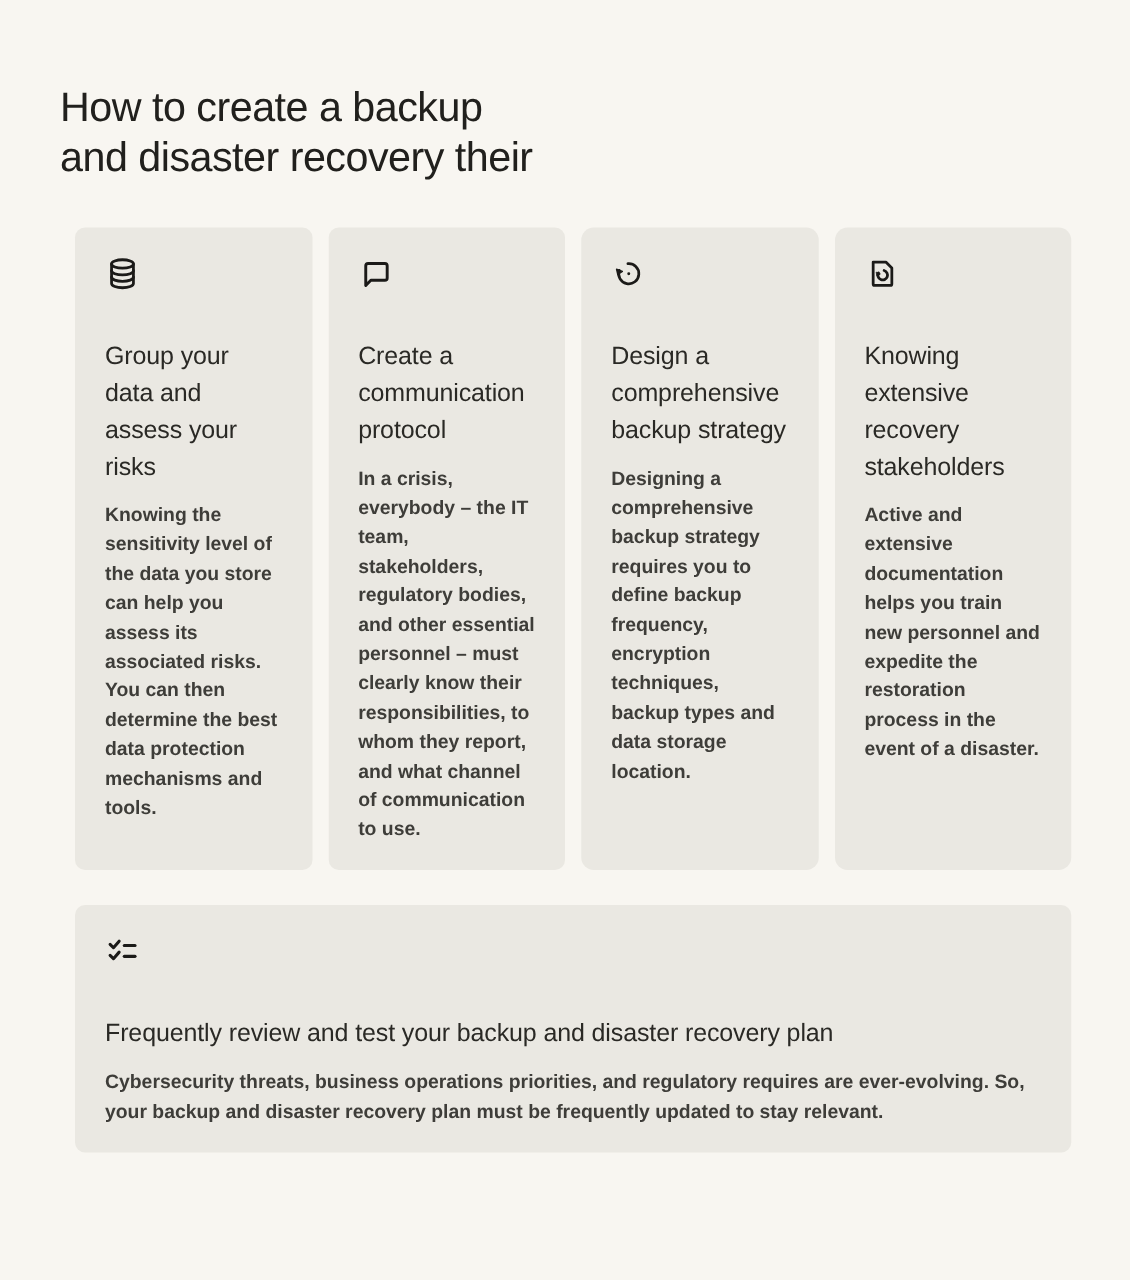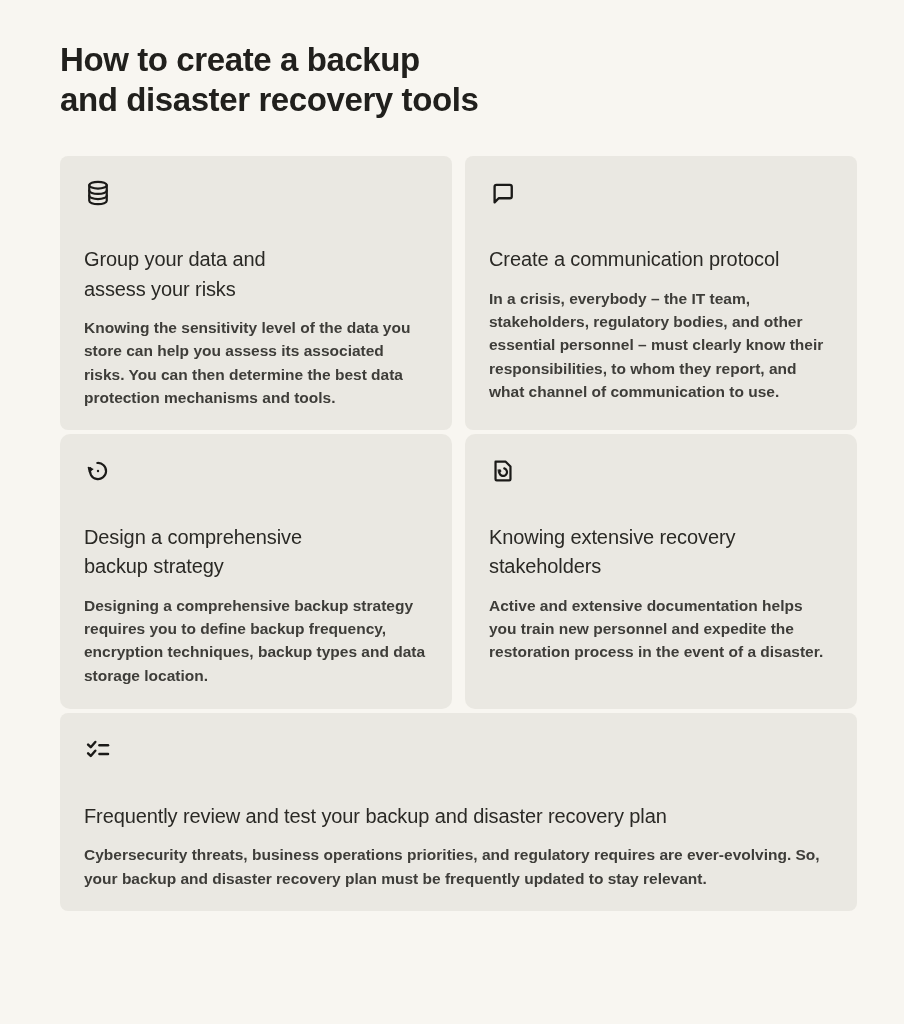--- a/index.html
+++ b/index.html
@@ -9,34 +9,34 @@
     height: 1024px;
     background: #f8f6f1;
     font-family: "Liberation Sans", sans-serif;
     overflow: hidden;
     box-sizing: border-box;
   }
   .content {
     padding: 0 47px 0 48px;
   }
   .page-title {
-    margin: 12px;
-    padding-top: 28px;
+    margin: 0;
+    padding-top: 66px;
     font-size: 33px;
     line-height: 40px;
-    font-weight: 700;
+    font-weight: 400;
     letter-spacing: -0.4px;
     color: #21201d;
   }
   .page-title span { display: block; }
   .card-grid {
     margin-top: 36px;
     display: grid;
-    grid-template-columns: 1fr 1fr;
-    gap: 4px 13px;
+    grid-template-columns: 1fr 1fr 1fr 1fr;
+    gap: 28px 13px;
     padding-left: 12px;
   }
   .card {
     background: #eae8e2;
     border-radius: 8px;
     padding: 23px 24px 20px 24px;
     box-sizing: border-box;
   }
   .card-a, .card-b { min-height: 272px; }
   .card-c, .card-d { min-height: 275px; border-radius: 10px; }
@@ -69,21 +69,21 @@
   }
 </style>
 </head>
 <body>
 
 <div class="page">
   <div class="content">
 
     <h1 class="page-title">
       <span>How to create a backup</span>
-      <span>and disaster recovery tools</span>
+      <span>and disaster recovery their</span>
     </h1>
 
     <div class="card-grid">
 
       <div class="card card-a">
         <span class="card-icon">
           <svg viewBox="0 0 24 24" fill="none" stroke="#1b1a18" stroke-width="1.9" stroke-linecap="round" stroke-linejoin="round">
             <ellipse cx="12" cy="5.3" rx="7.5" ry="2.9"></ellipse>
             <path d="M4.5 5.3 V18.7 c0 1.6 3.36 2.9 7.5 2.9 s7.5 -1.3 7.5 -2.9 V5.3"></path>
             <path d="M4.5 9.9 c0 1.6 3.36 2.9 7.5 2.9 s7.5 -1.3 7.5 -2.9"></path>

